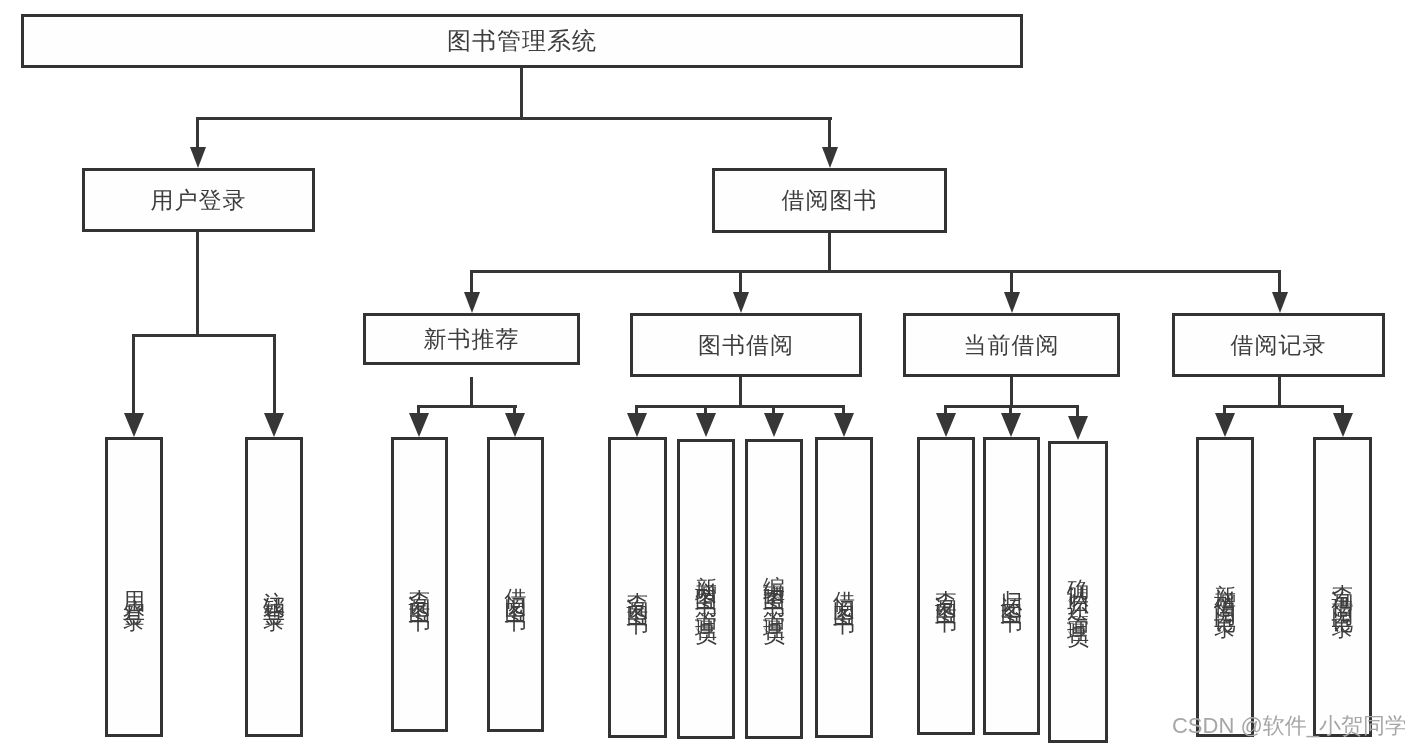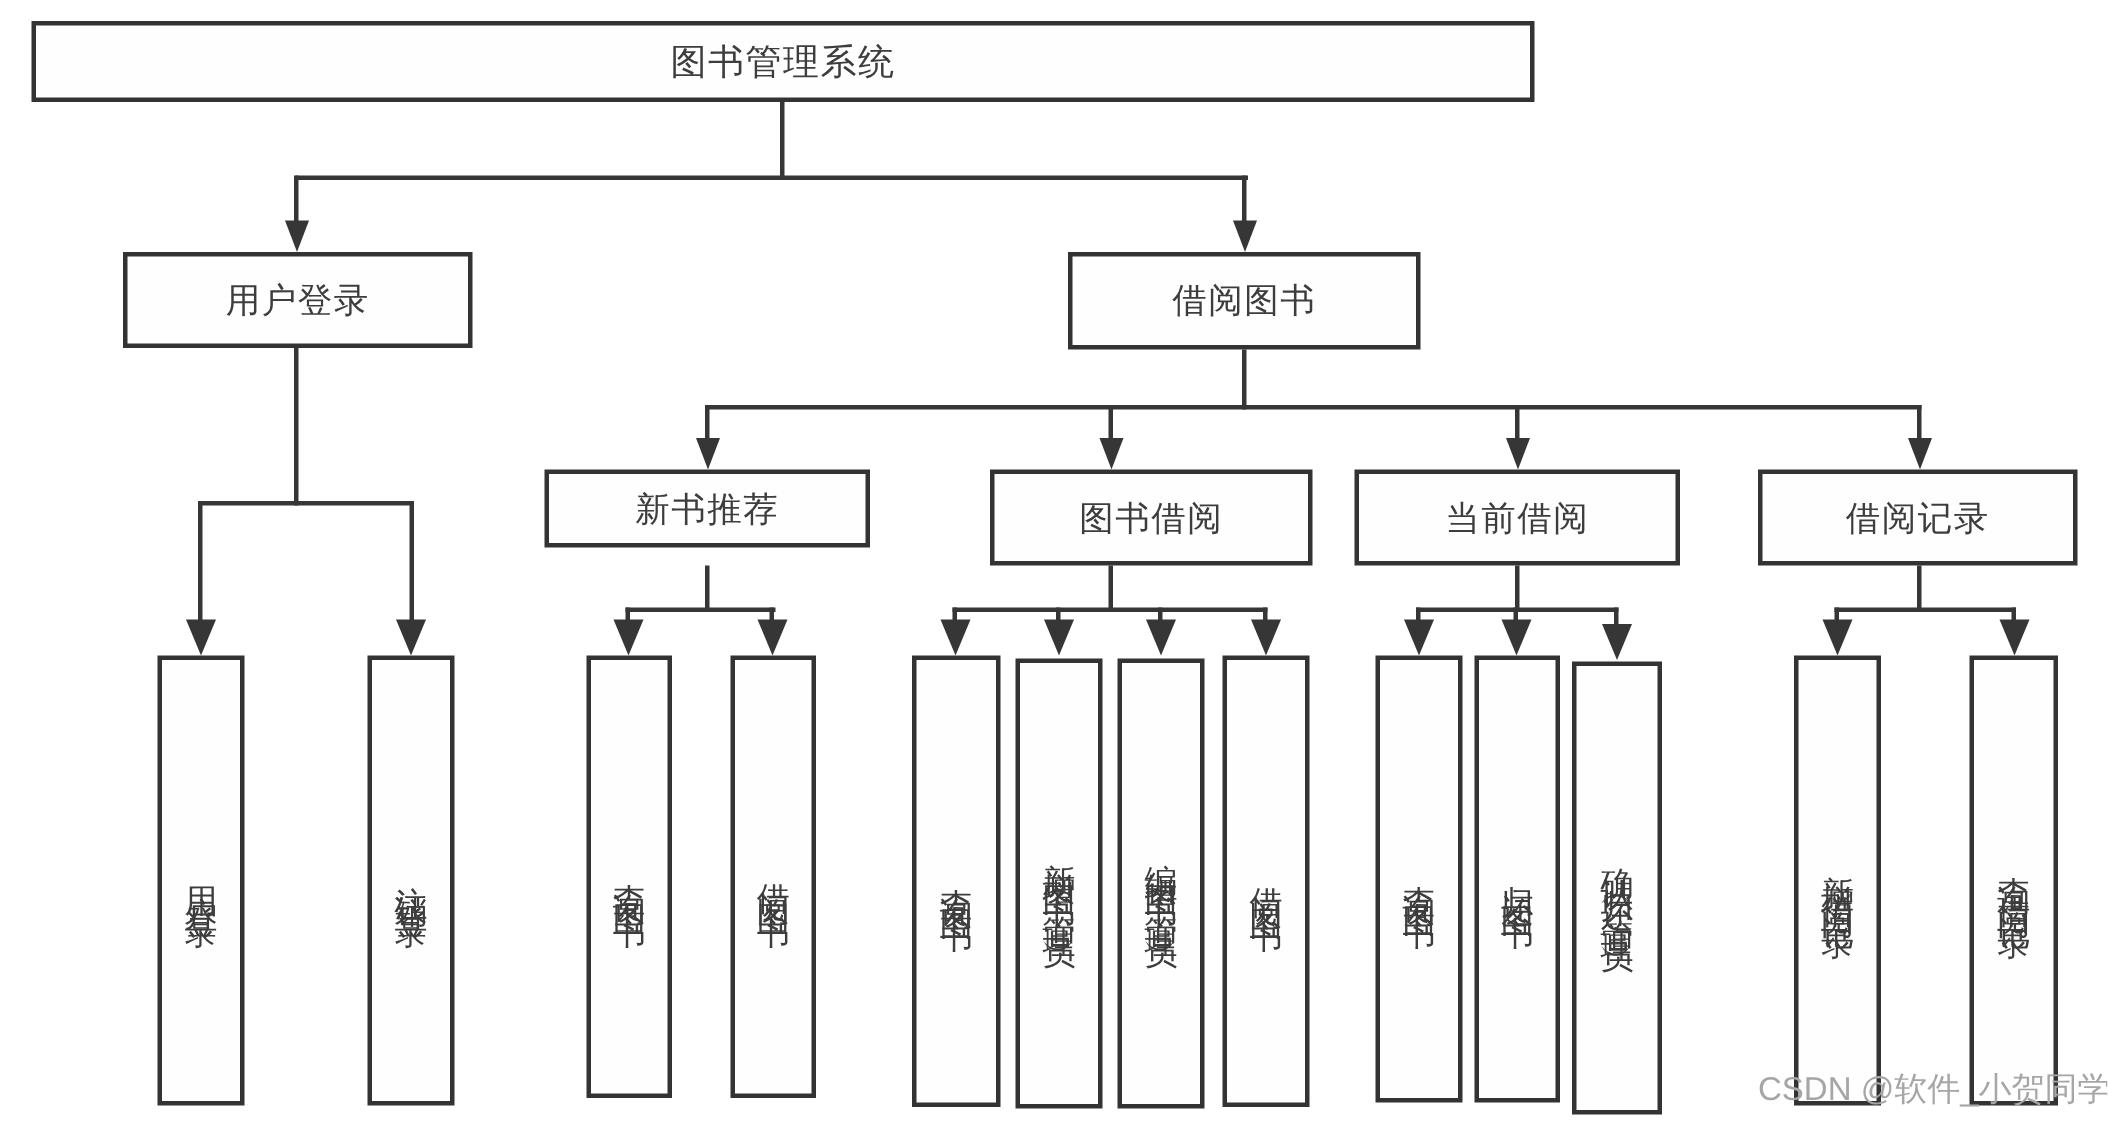--- a/index.html
+++ b/index.html
@@ -95,21 +95,21 @@
   <div class="line vline" style="left:739px; top:270px; height:25px;"></div>
   <div class="arrow" style="left:733px; top:292px;"></div>
   <div class="line vline" style="left:1010px; top:270px; height:25px;"></div>
   <div class="arrow" style="left:1004px; top:292px;"></div>
   <div class="line vline" style="left:1278px; top:270px; height:25px;"></div>
   <div class="arrow" style="left:1272px; top:292px;"></div>
 
   <div class="box" style="left:363px; top:313px; width:217px; height:52px;">
     <span class="hlabel">新书推荐</span>
   </div>
-  <div class="box" style="left:660px; top:313px; width:215px; height:64px;align-items:center;">
+  <div class="box" style="left:630px; top:313px; width:232px; height:64px;align-items:center;">
     <span class="hlabel">图书借阅</span>
   </div>
   <div class="box" style="left:1172px; top:313px; width:213px; height:64px;">
     <span class="hlabel">借阅记录</span>
   </div>
   <div class="box" style="left:903px; top:313px; width:217px; height:64px;">
     <span class="hlabel">当前借阅</span>
   </div>
 
   <div class="line vline" style="left:470px; top:377px; height:31px;"></div>

